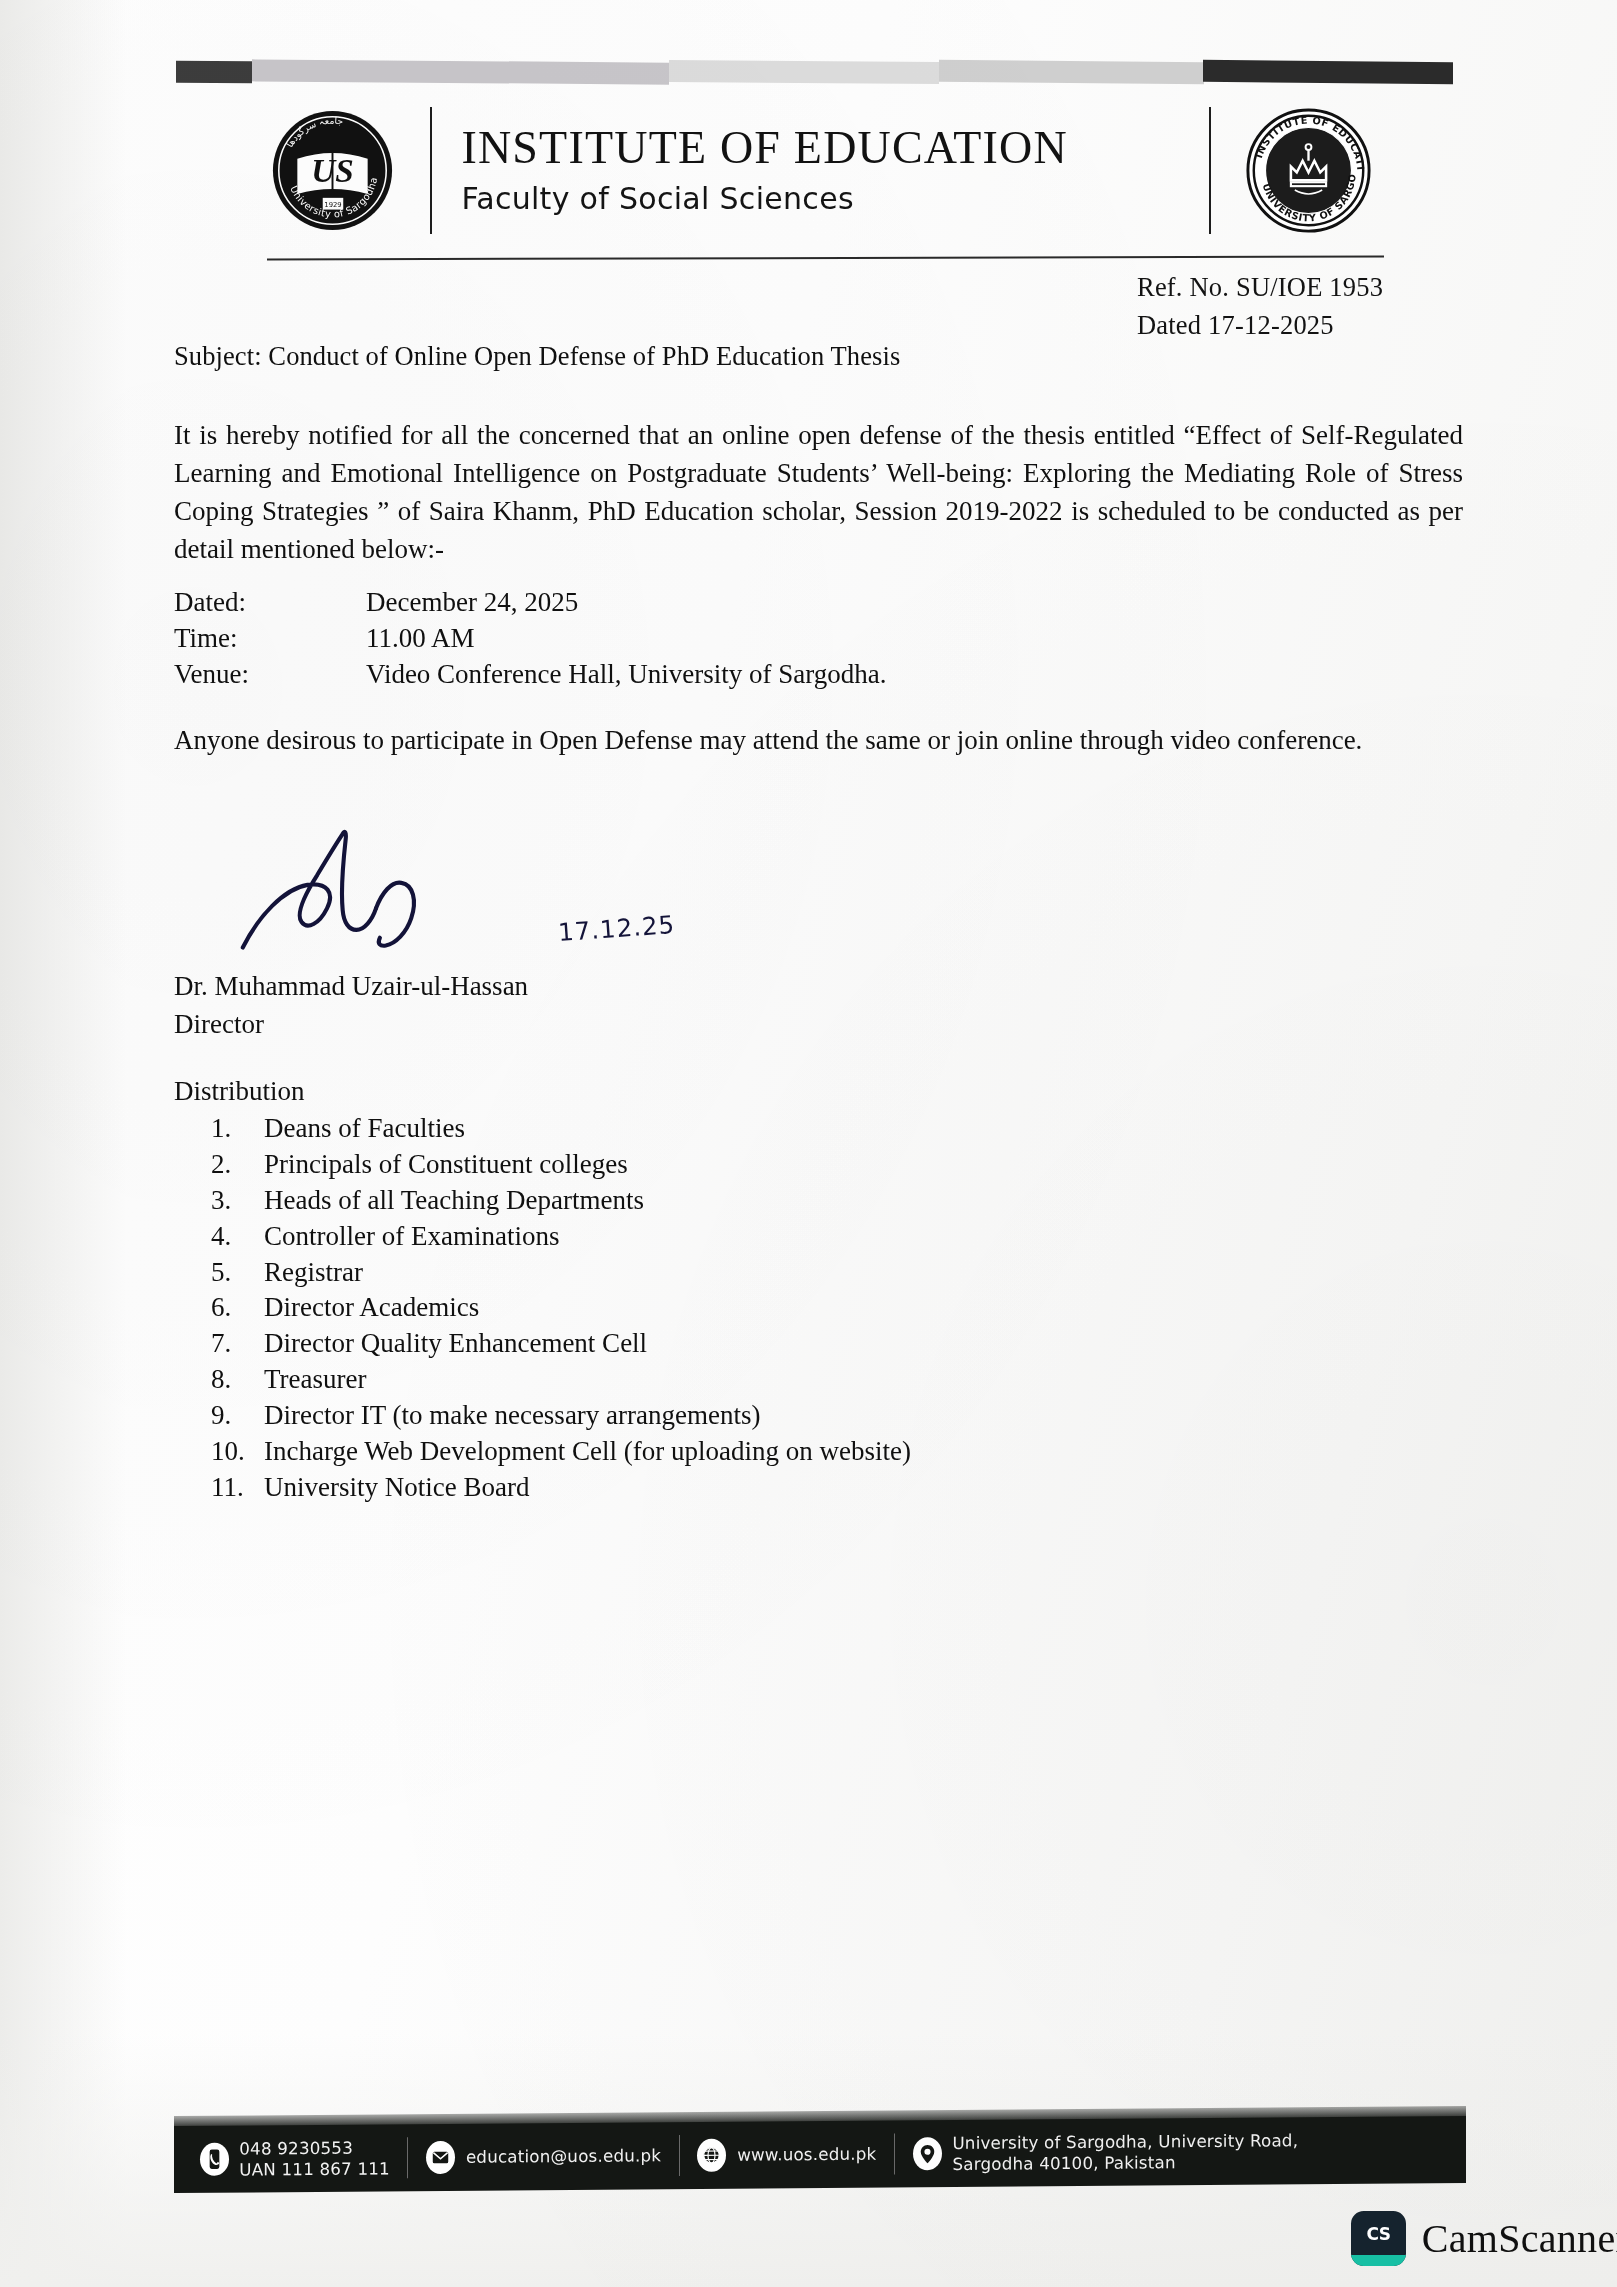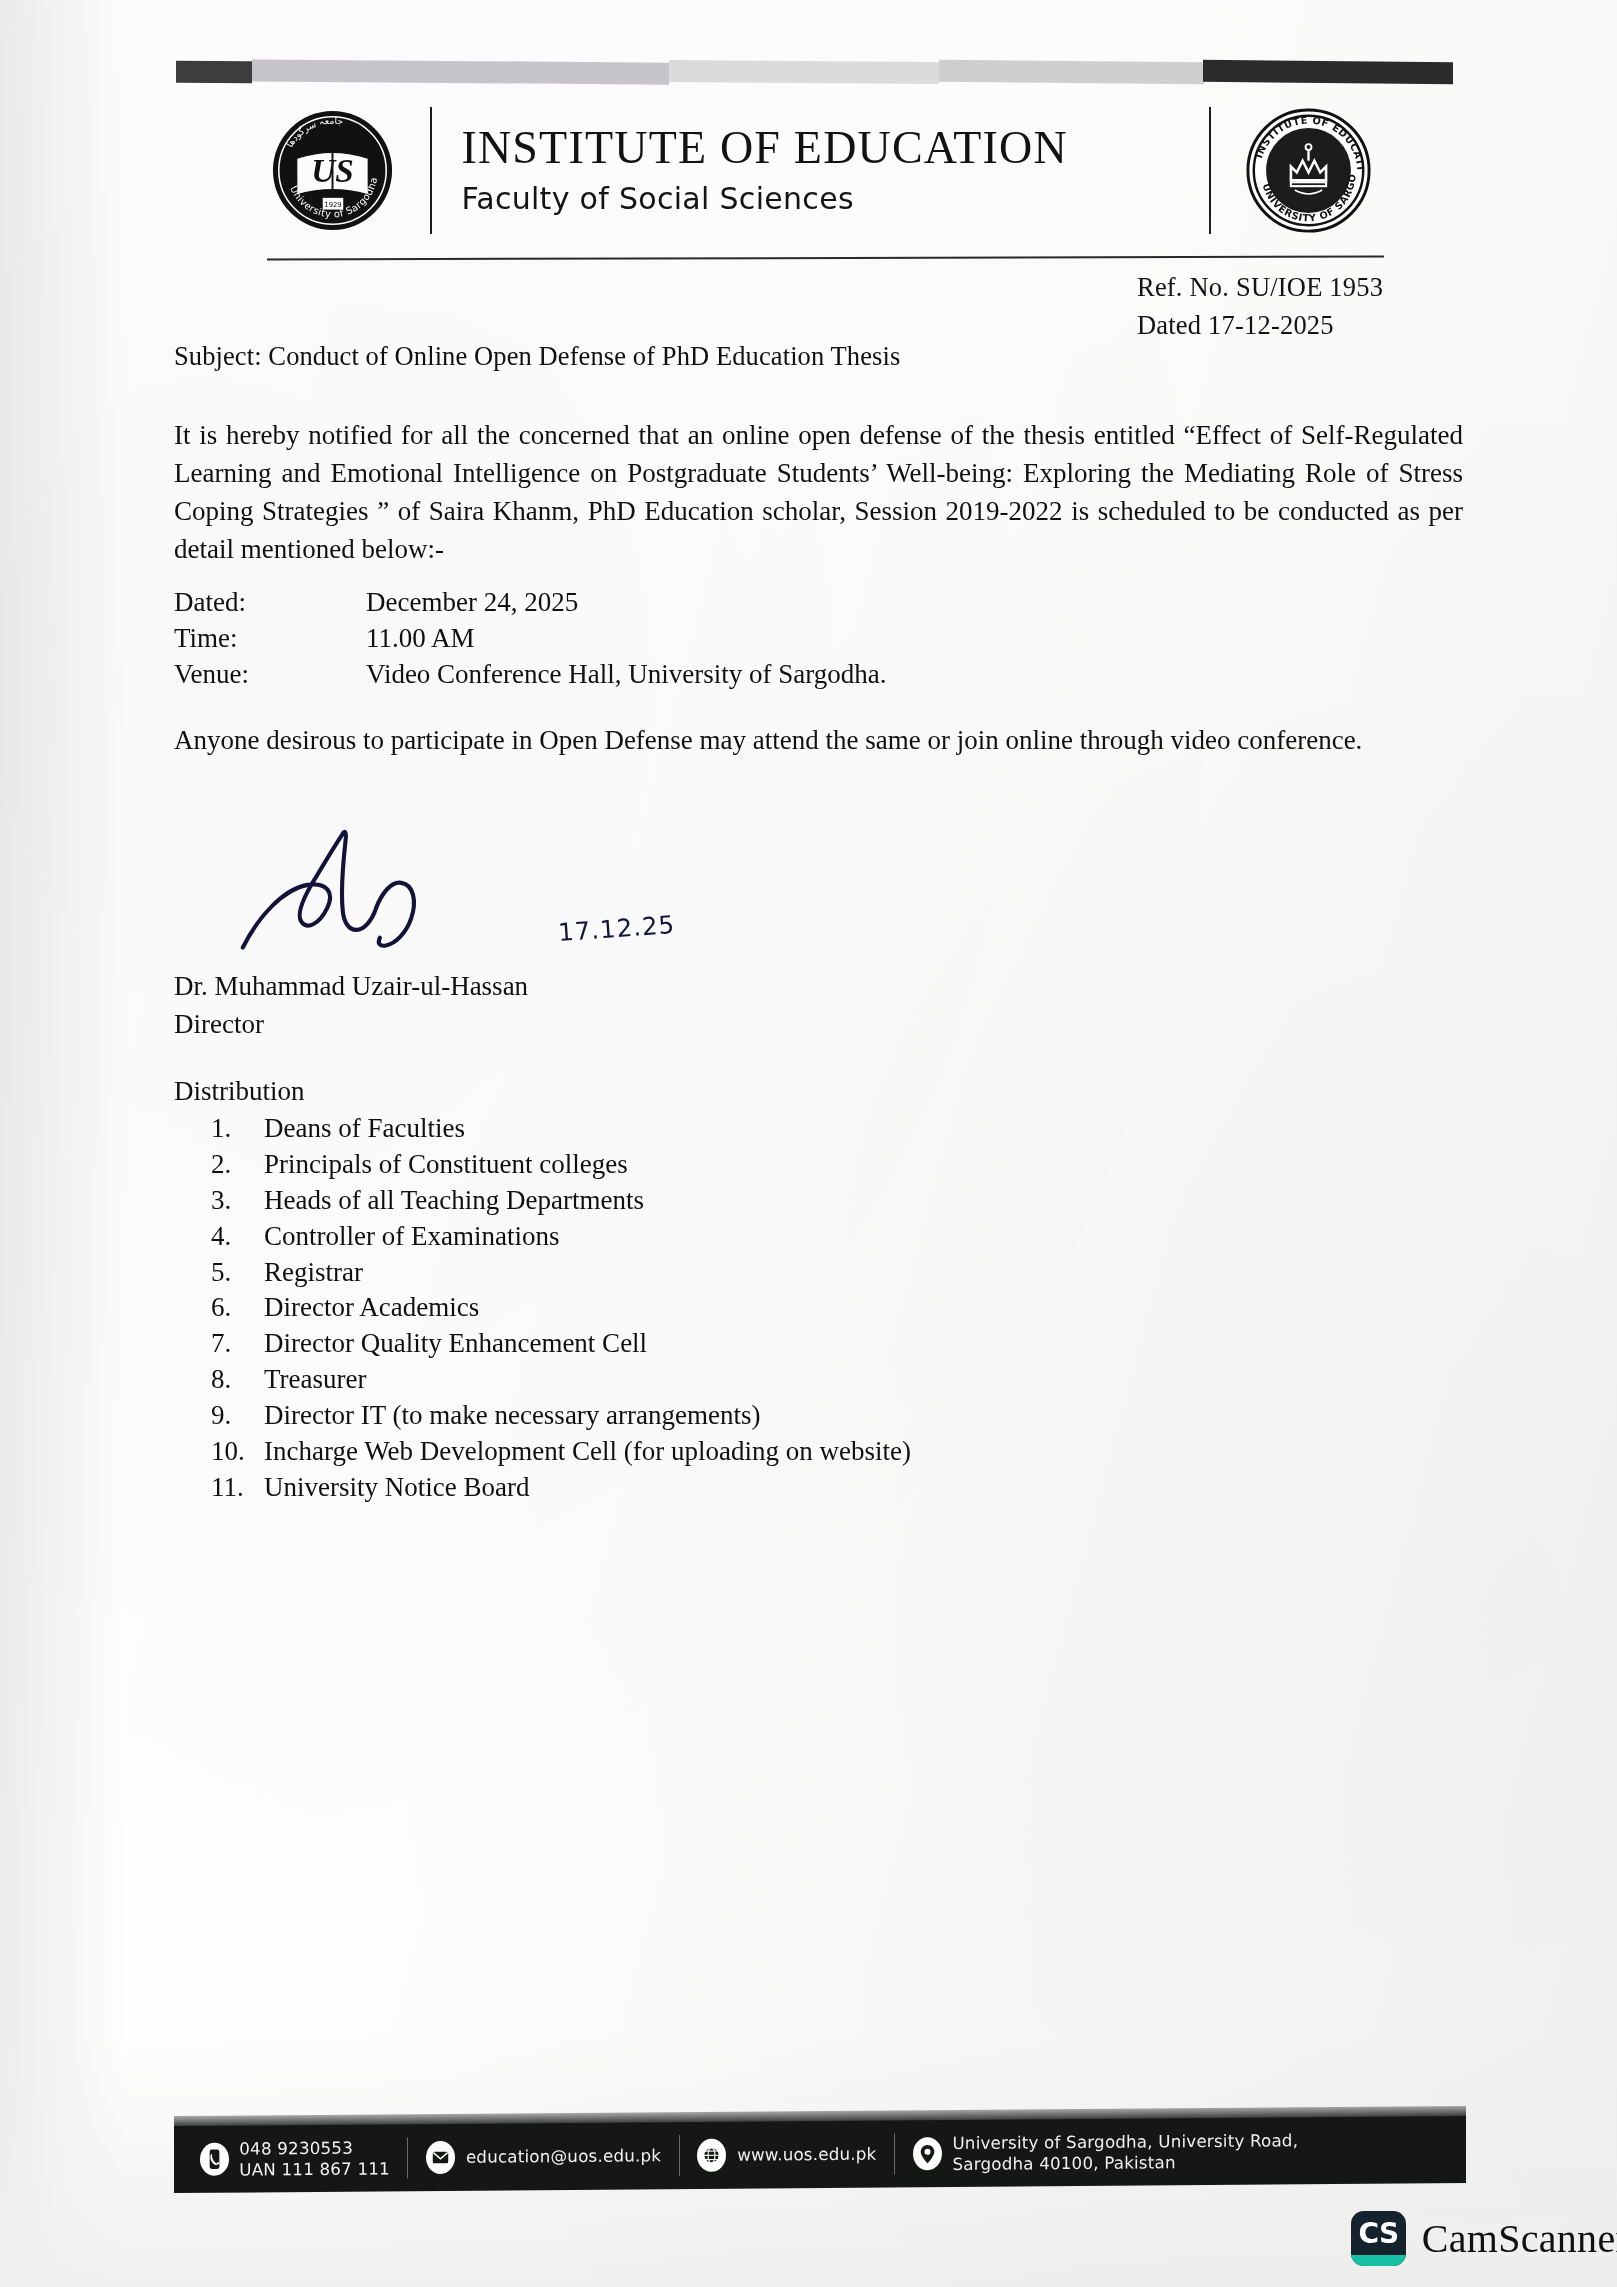--- a/index.html
+++ b/index.html
@@ -304,21 +304,21 @@
     background: #17bfa4;
   }
   .cs-badge .cs-txt {
     position: absolute;
     left: 0; top: 0;
     width: 55px; height: 45px;
     display: flex; align-items: center; justify-content: center;
     color: #ffffff;
     font-family: "DejaVu Sans", sans-serif;
     font-weight: bold;
-    font-size: 28px;
+    font-size: 17px;
     letter-spacing: -0.5px;
   }
   .cs-word {
     font-family: "Liberation Serif", serif;
     font-size: 40px;
     color: #101010;
     letter-spacing: 0.3px;
   }
 
   

